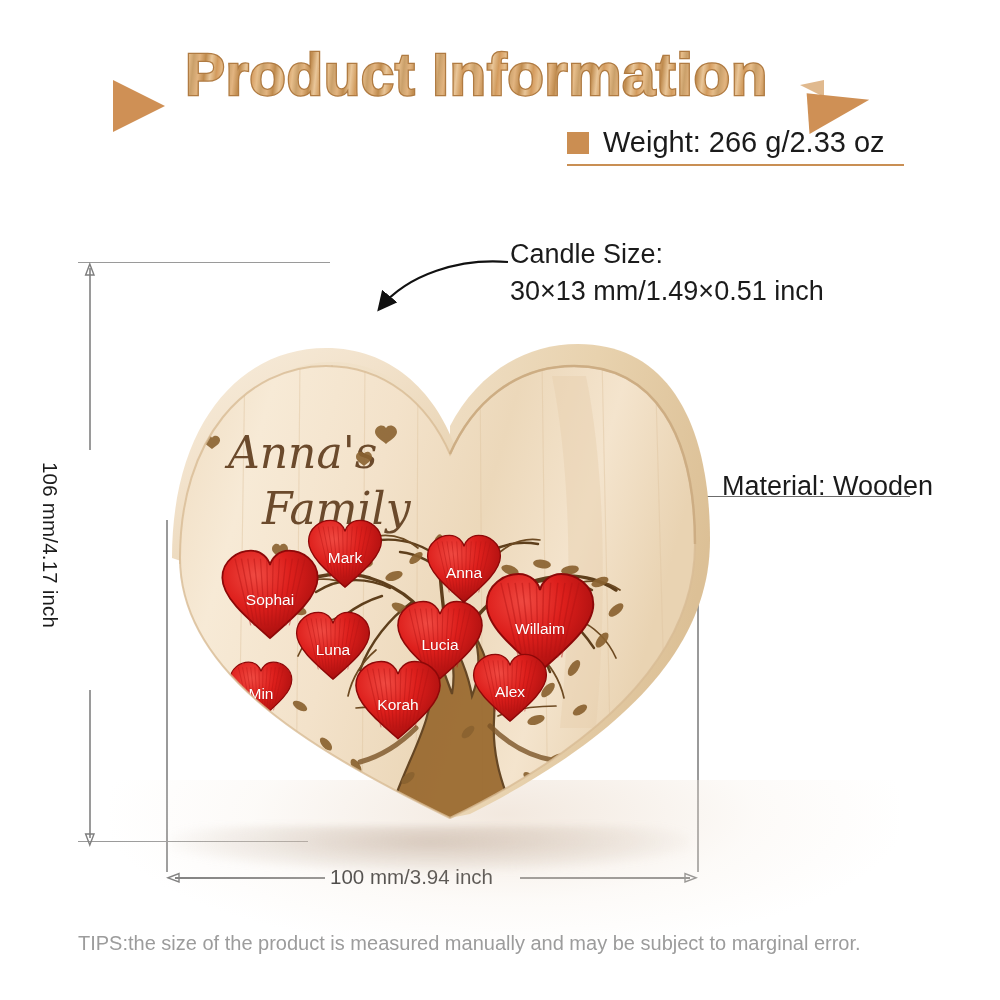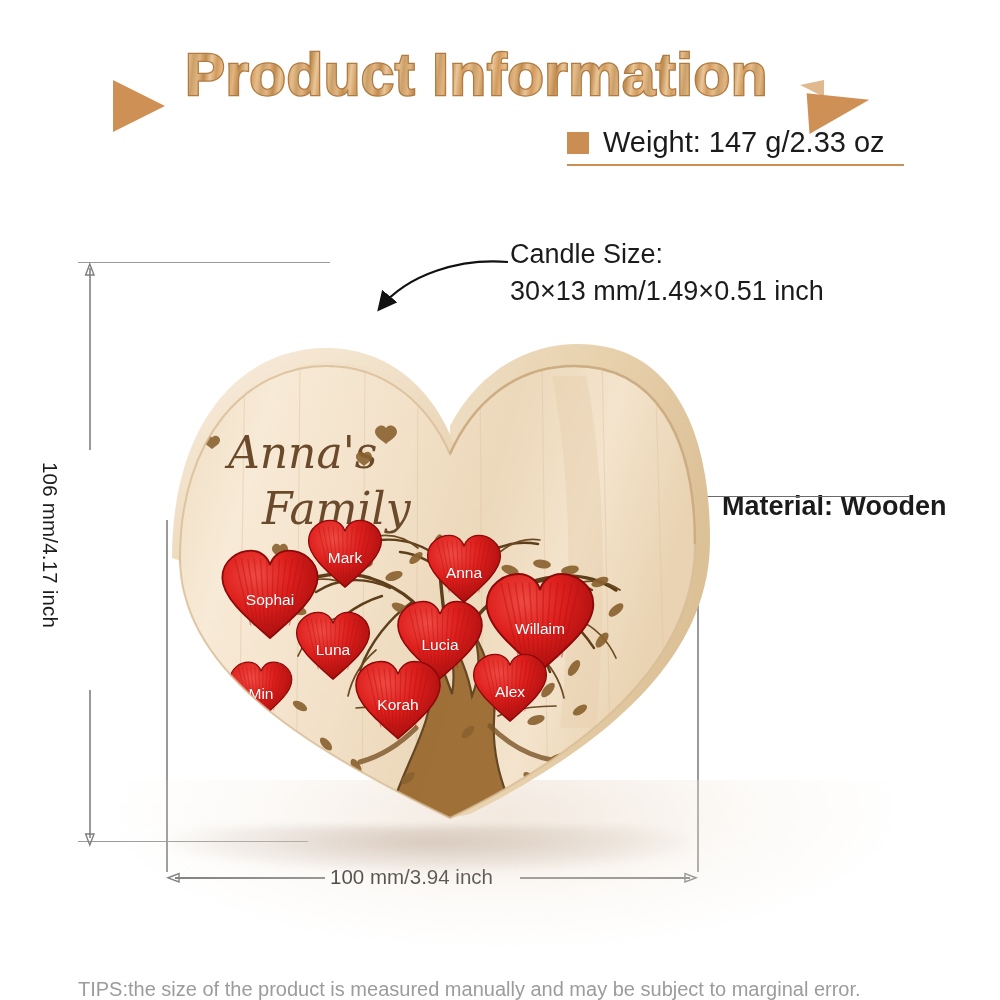--- a/index.html
+++ b/index.html
@@ -53,21 +53,21 @@
   
   .weight-row{position:absolute;left:567px;top:126px;display:flex;align-items:center;gap:14px;}
   .weight-sq{width:22px;height:22px;background:#cb8e52;}
   .weight-txt{font-size:29px;color:#1b1b1b;font-family:"Liberation Sans", sans-serif;white-space:nowrap;}
   .weight-underline{position:absolute;left:567px;top:164px;width:337px;height:2px;background:#c98f54;}
 
   
   .callout{position:absolute;font-size:27px;color:#1b1b1b;line-height:1.38;white-space:nowrap;}
   .candle-callout{left:510px;top:236px;text-align:left;}
   .candle-callout .l2{padding-left:0px;}
-  .material-callout{left:722px;top:488px;font-weight:bold;}
+  .material-callout{left:722px;top:468px;}
   .material-underline{position:absolute;left:584px;top:496px;width:326px;height:1.4px;background:#6b6b6b;}
 
   
   .dimline{position:absolute;background:#7e7e7e;}
   .v-ext{width:1.6px;background:#9a9a9a;}
   .h-ext{height:1.4px;background:#9a9a9a;}
 
   .vdim-label{
     position:absolute;left:62px;top:462px;
     transform:rotate(90deg);transform-origin:left top;
@@ -75,21 +75,21 @@
     letter-spacing:.2px;
   }
   .hdim-label{
     position:absolute;left:330px;top:865px;
     font-size:20.5px;color:#1b1b1b;white-space:nowrap;
   }
 
   
   .tips{
     position:absolute;left:78px;top:932px;width:860px;
-    font-size:20px;color:#9c9c9c;white-space:nowrap;margin-top:46px;
+    font-size:20px;color:#9c9c9c;white-space:nowrap;
   }
 
   
   .product{position:absolute;left:150px;top:258px;width:570px;height:610px;}
   .floor-shadow{
     position:absolute;left:170px;top:826px;width:520px;height:46px;
     background:radial-gradient(ellipse at 50% 35%,rgba(175,150,130,.42) 0%,rgba(190,170,150,.16) 55%,rgba(255,255,255,0) 75%);
     filter:blur(3px);
   }
   .bg-glow{
@@ -116,21 +116,21 @@
   <div class="title-wrap">
     <div class="tri tri-left"></div>
     <div class="tri tri-right-small"></div>
     <div class="tri tri-right-big"></div>
     <div class="title-stroke">Product Information</div>
     <div class="title-fill">Product Information</div>
   </div>
 
   <div class="weight-row">
     <span class="weight-sq"></span>
-    <span class="weight-txt">Weight: 147 g/2.33 oz</span>
+    <span class="weight-txt">Weight: 266 g/2.33 oz</span>
   </div>
   <div class="weight-underline"></div>
 
   <div class="callout candle-callout">
     <div>Candle Size:</div>
     <div class="l2">30×13 mm/1.49×0.51 inch</div>
   </div>
 
   <svg style="position:absolute;left:360px;top:252px;width:180px;height:86px;overflow:visible">
     <defs>

